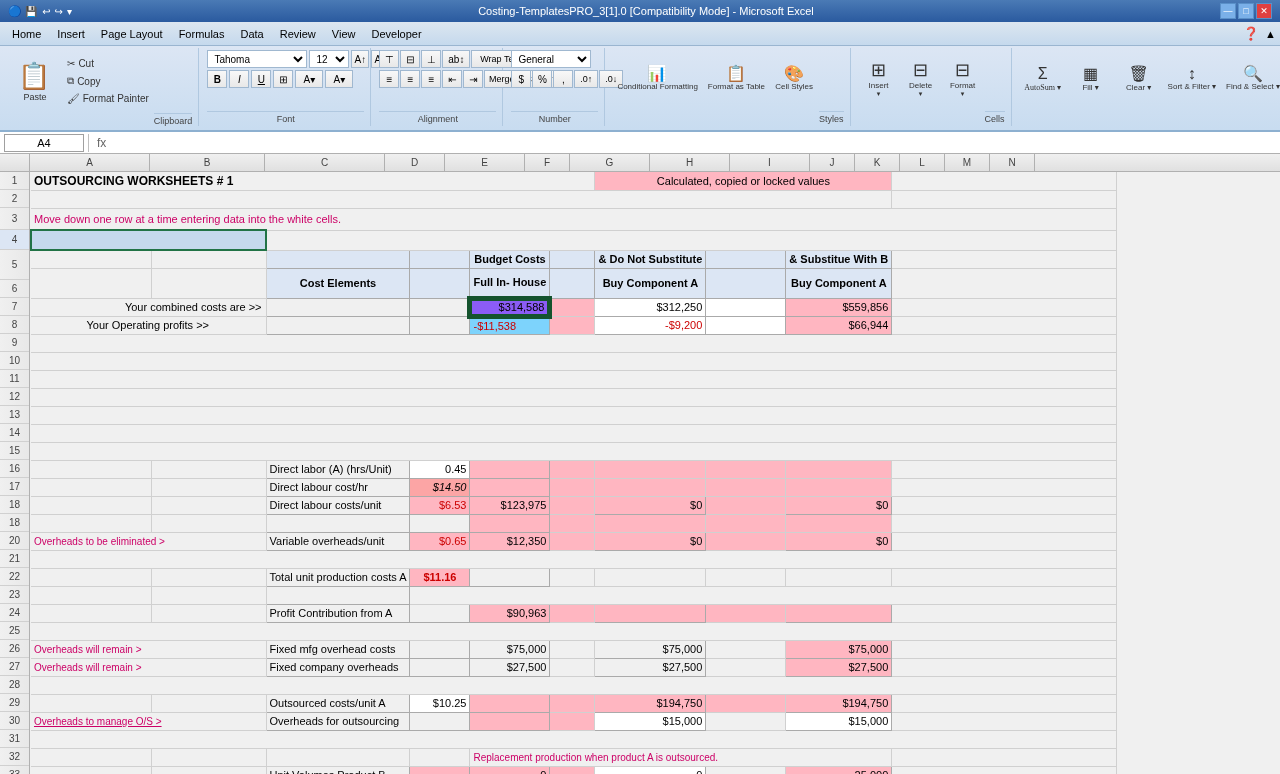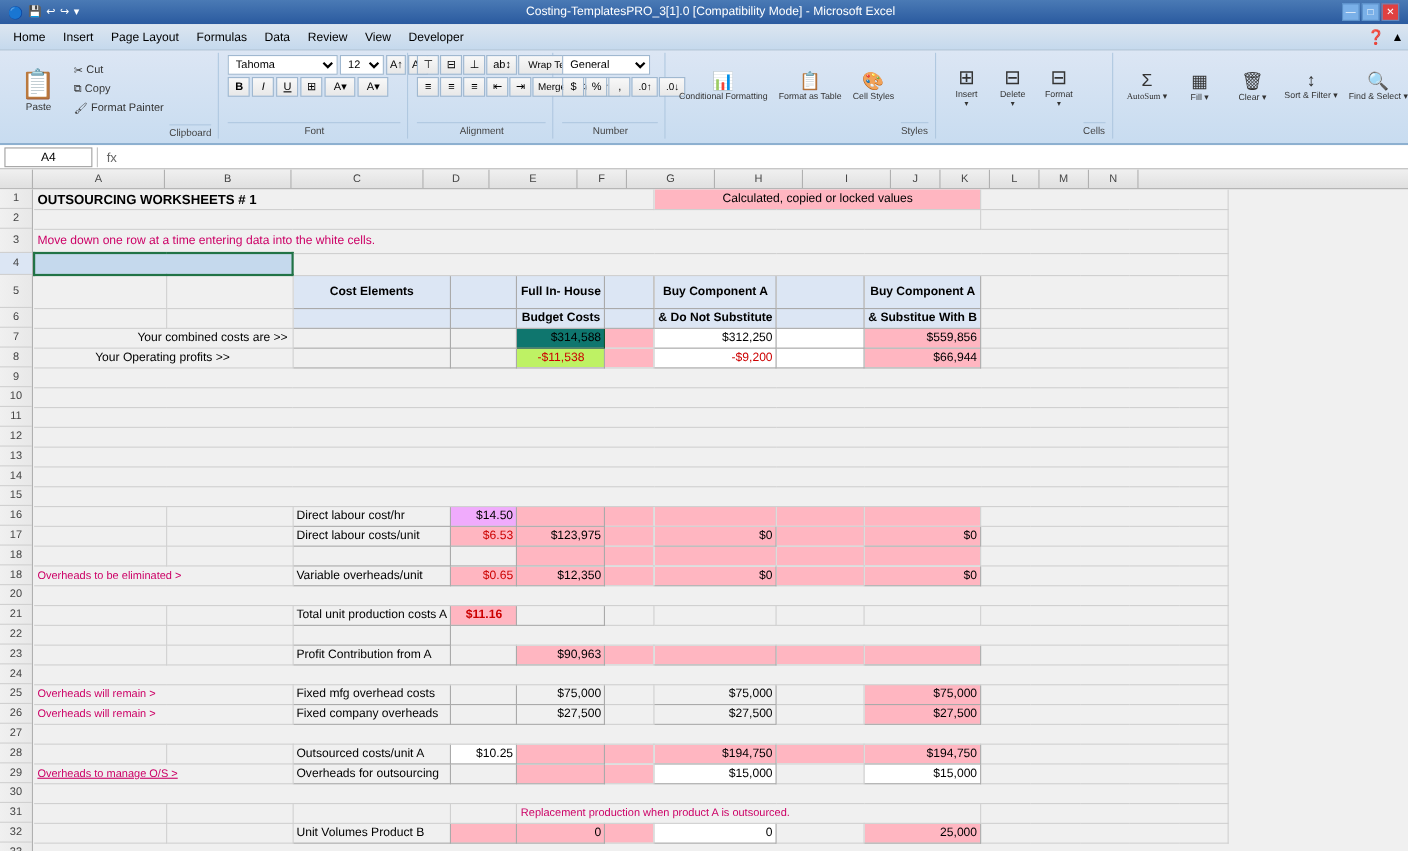--- a/index.html
+++ b/index.html
@@ -551,63 +551,63 @@
 
           <tr style="height:22px;">
             <td colspan="14" style="color:#cc0066; font-size:11px;">Move down one row at a time entering data into the white cells.</td>
           </tr>
 
           <tr style="height:20px;">
             <td style="background:#c5d9ed; border:2px solid #217346;" colspan="2"></td>
             <td colspan="12"></td>
           </tr>
 
+          <tr style="height:18px;">
+            <td></td>
+            <td></td>
+            <td style="background:#dce6f4; border:1px solid #aaa;"></td>
+            <td style="background:#dce6f4; border:1px solid #aaa;"></td>
+            <td style="background:#dce6f4; border:1px solid #aaa; text-align:center; font-weight:bold;">Budget Costs</td>
+            <td style="background:#dce6f4; border:1px solid #aaa;"></td>
+            <td style="background:#dce6f4; border:1px solid #aaa; text-align:center; font-weight:bold;">&amp; Do Not Substitute</td>
+            <td style="background:#dce6f4; border:1px solid #aaa;"></td>
+            <td style="background:#dce6f4; border:1px solid #aaa; text-align:center; font-weight:bold;">&amp; Substitue With B</td>
+            <td colspan="5"></td>
+          </tr>
+
           <tr style="height:30px;">
             <td></td>
             <td></td>
             <td style="background:#dce6f4; border:1px solid #aaa; text-align:center; font-weight:bold;">Cost Elements</td>
             <td style="background:#dce6f4; border:1px solid #aaa;"></td>
             <td style="background:#dce6f4; border:1px solid #aaa; text-align:center; font-weight:bold;">Full In- House</td>
             <td style="background:#dce6f4; border:1px solid #aaa;"></td>
             <td style="background:#dce6f4; border:1px solid #aaa; text-align:center; font-weight:bold;">Buy Component A</td>
             <td style="background:#dce6f4; border:1px solid #aaa;"></td>
             <td style="background:#dce6f4; border:1px solid #aaa; text-align:center; font-weight:bold;">Buy Component A</td>
             <td colspan="5"></td>
           </tr>
 
           <tr style="height:18px;">
-            <td></td>
-            <td></td>
-            <td style="background:#dce6f4; border:1px solid #aaa;"></td>
-            <td style="background:#dce6f4; border:1px solid #aaa;"></td>
-            <td style="background:#dce6f4; border:1px solid #aaa; text-align:center; font-weight:bold;">Budget Costs</td>
-            <td style="background:#dce6f4; border:1px solid #aaa;"></td>
-            <td style="background:#dce6f4; border:1px solid #aaa; text-align:center; font-weight:bold;">&amp; Do Not Substitute</td>
-            <td style="background:#dce6f4; border:1px solid #aaa;"></td>
-            <td style="background:#dce6f4; border:1px solid #aaa; text-align:center; font-weight:bold;">&amp; Substitue With B</td>
-            <td colspan="5"></td>
-          </tr>
-
-          <tr style="height:18px;">
             <td colspan="2" style="text-align:right; padding-right:4px;">Your combined costs are &gt;&gt;</td>
             <td style="border:1px solid #aaa;"></td>
             <td style="border:1px solid #aaa;"></td>
-            <td style="border:1px solid #14532d; text-align:right; background:#0f766e;">$314,588</td>
+            <td style="border:5px solid #14532d; text-align:right; background:#8b5cf6;">$314,588</td>
             <td style="background:#ffb6c1;"></td>
             <td style="border:1px solid #aaa; text-align:right; background:#fff;">$312,250</td>
             <td style="border:1px solid #aaa; background:#fff;"></td>
             <td style="border:1px solid #aaa; text-align:right; background:#ffb6c1;">$559,856</td>
             <td colspan="5"></td>
           </tr>
 
           <tr style="height:18px;">
             <td colspan="2" style="text-align:center; padding-right:4px;">Your Operating profits &gt;&gt;</td>
             <td style="border:1px solid #aaa;"></td>
             <td style="border:1px solid #aaa;"></td>
-            <td style="border:1px solid #aaa; text-align:center; color:#cc0000; background:#bef264;">-$11,538</td>
+            <td style="border:1px solid #aaa; text-align:left; color:#cc0000; background:#7dd3fc;">-$11,538</td>
             <td style="background:#ffb6c1;"></td>
             <td style="border:1px solid #aaa; text-align:right; color:#cc0000; background:#fff;">-$9,200</td>
             <td style="border:1px solid #aaa; background:#fff;"></td>
             <td style="border:1px solid #aaa; text-align:right; background:#ffb6c1;">$66,944</td>
             <td colspan="5"></td>
           </tr>
 
           <tr style="height:18px;">
               <td colspan="14"></td>
             </tr>
@@ -624,26 +624,38 @@
               <td colspan="14"></td>
             </tr>
           <tr style="height:18px;">
               <td colspan="14"></td>
             </tr>
 
           <tr style="height:18px;">
               <td colspan="14"></td>
             </tr>
 
+          <tr style="height:18px;">
+            <td></td>
+            <td></td>
+            <td style="border:1px solid #aaa;">Direct labor (A) (hrs/Unit)</td>
+            <td style="border:1px solid #aaa; text-align:right; background:#fff;">0.45</td>
+            <td style="border:1px solid #aaa; background:#ffb6c1;"></td>
+            <td style="background:#ffb6c1;"></td>
+            <td style="background:#ffb6c1;"></td>
+            <td style="background:#ffb6c1;"></td>
+            <td style="background:#ffb6c1;"></td>
+            <td colspan="5"></td>
+          </tr>
 
           <tr style="height:18px;">
             <td></td>
             <td></td>
             <td style="border:1px solid #aaa;">Direct labour cost/hr</td>
-            <td style="border:1px solid #aaa; text-align:right; background:#f0abfc;">$14.50</td>
+            <td style="border:1px solid #aaa; text-align:right; background:#fca5a5;font-style:italic;">$14.50</td>
             <td style="border:1px solid #aaa; background:#ffb6c1;"></td>
             <td style="background:#ffb6c1;"></td>
             <td style="background:#ffb6c1;"></td>
             <td style="background:#ffb6c1;"></td>
             <td style="background:#ffb6c1;"></td>
             <td colspan="5"></td>
           </tr>
 
           <tr style="height:18px;">
             <td></td>

